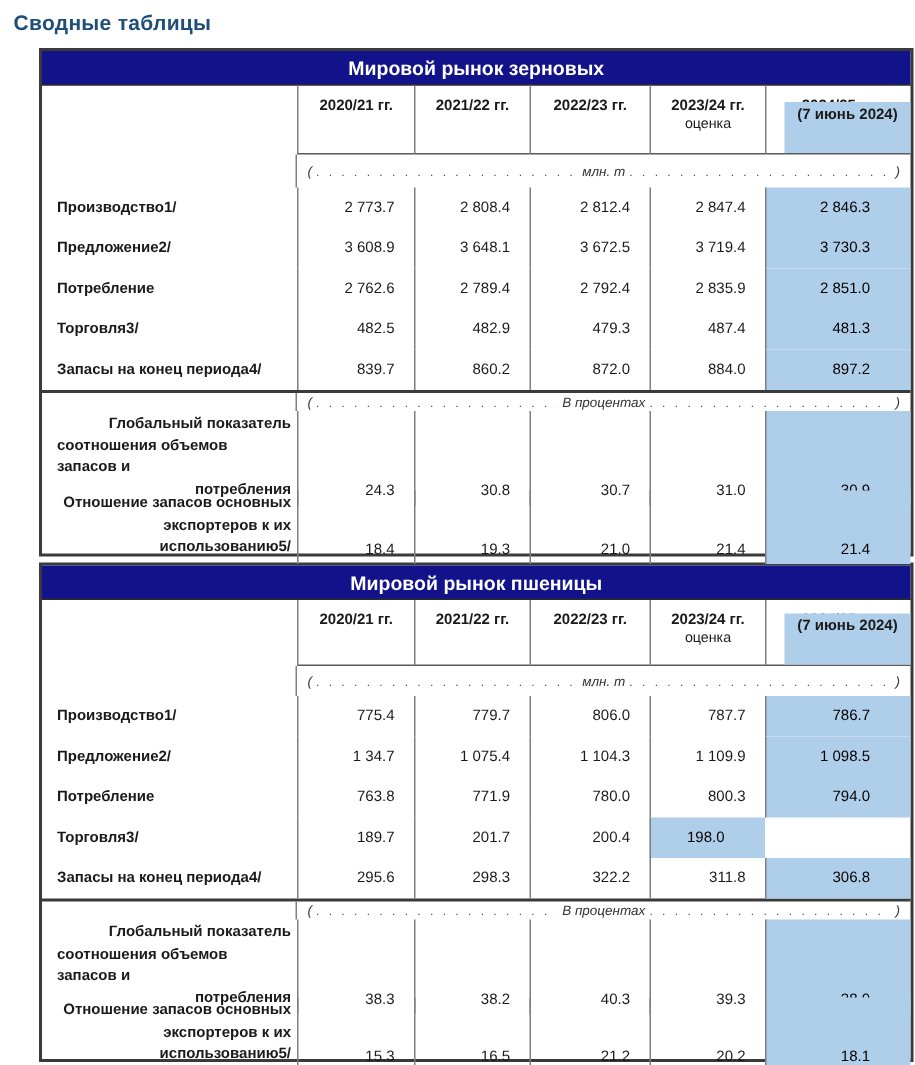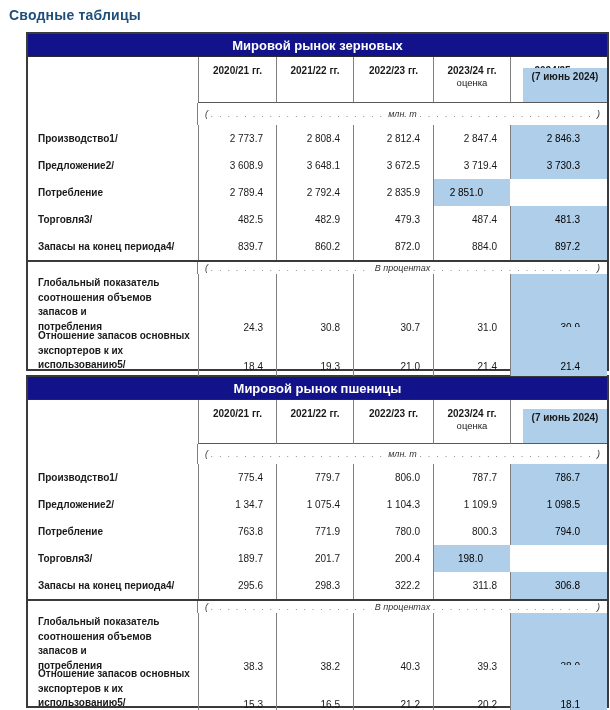--- a/index.html
+++ b/index.html
@@ -99,20 +99,21 @@
     font-weight: normal; color: #000;
     padding-right: 27px;
   }
   .heavy { border-top: 2px solid #3a3a3a; }
   .pct-row .val { align-items: flex-end; padding-bottom: 4px; }
   .pct-label {
     display: flex; flex-direction: column; justify-content: flex-end;
     padding: 2px 4px 3px 10px;
     font-size: 10px; font-weight: bold; color: #1a1a1a;
     line-height: 14.5px;
+    align-items: flex-end;
   }
   .pct-row-0 { height: 53px; }
   .pct-row-1 { height: 42px; }
   .second .pct-row-0 { height: 52px; }
   .second .pct-row-1 { height: 41px; }
 </style>
 </head>
 <body>
 
 <div class="page-title">Сводные таблицы</div>
@@ -161,20 +162,21 @@
       <div class="grid data-row">
         <div class="cell row-label">Предложение2/</div>
         <div class="cell val">3 608.9</div>
         <div class="cell val">3 648.1</div>
         <div class="cell val">3 672.5</div>
         <div class="cell val">3 719.4</div>
         <div class="cell val forecast">3 730.3</div>
       </div>
       <div class="grid data-row">
         <div class="cell row-label">Потребление</div>
+        <div class="cell val">2 762.6</div>
         <div class="cell val">2 789.4</div>
         <div class="cell val">2 792.4</div>
         <div class="cell val">2 835.9</div>
         <div class="cell val forecast">2 851.0</div>
       </div>
       <div class="grid data-row">
         <div class="cell row-label">Торговля3/</div>
         <div class="cell val">482.5</div>
         <div class="cell val">482.9</div>
         <div class="cell val">479.3</div>

